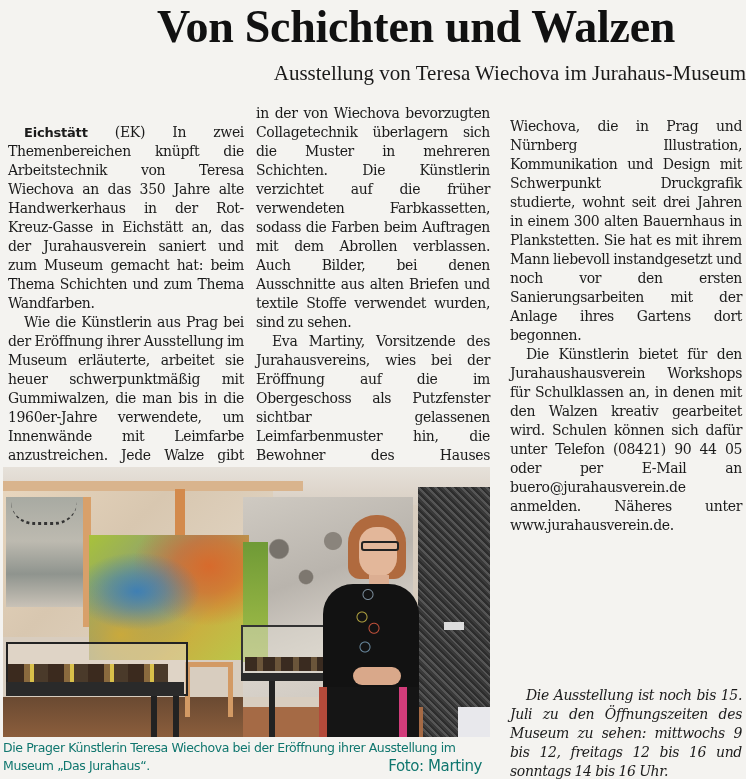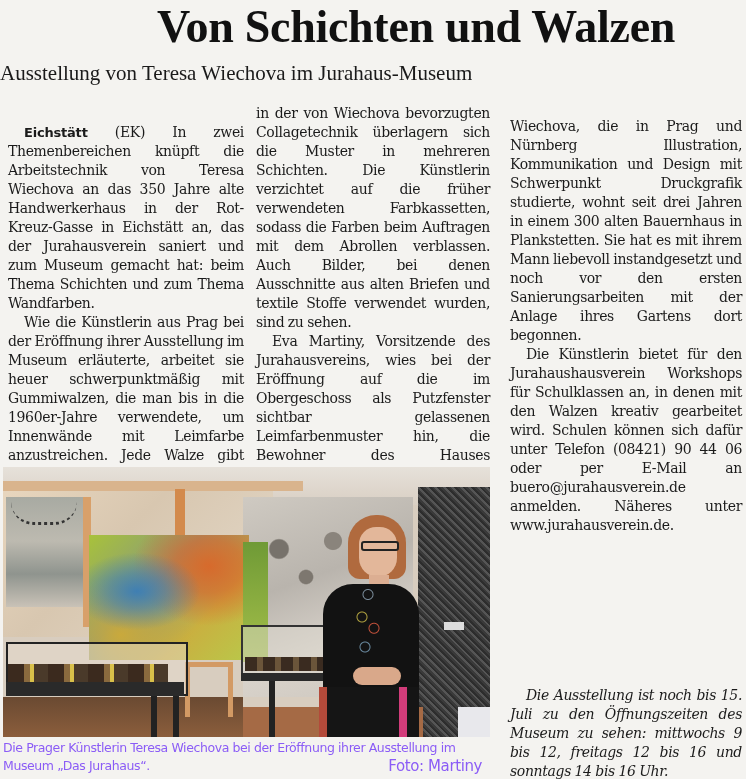--- a/index.html
+++ b/index.html
@@ -9,21 +9,21 @@
       color: #1b1b1b;
       font-family: "DejaVu Serif", "Liberation Serif", serif;
     }
     .headline {
       position: absolute; left: 0; top: 2px; width: 746px; text-align: center;
       font-family: "Liberation Serif", serif; font-weight: bold;
       font-size: 46px; line-height: 50px; letter-spacing: -0.3px;
       color: #111;
     }
     .subhead {
-      position: absolute; left: 0; top: 60px; width: 746px; text-align: left;
+      position: absolute; left: 0; top: 60px; width: 746px; text-align: right;
       font-family: "Liberation Serif", serif;
       font-size: 21px; line-height: 26px; color: #1a1a1a;
     }
     .col {
       position: absolute; font-size: 14px; line-height: 19px;
       text-align: justify; hyphens: manual;
       font-family: "DejaVu Serif", serif; letter-spacing: -0.35px;
       word-spacing: -0.5px;
     }
     .col p { margin: 0; text-indent: 16px; }
@@ -94,21 +94,21 @@
                   radial-gradient(circle at 30% 40%, transparent 4px, #b0a240 5px, transparent 6px),
                   radial-gradient(circle at 70% 55%, transparent 4px, #c0503a 5px, transparent 6px),
                   radial-gradient(circle at 40% 80%, transparent 4px, #6a8aa0 5px, transparent 6px);
     }
     .label-card { left: 441px; top: 155px; width: 20px; height: 8px; background: #ddd; }
     .white-cloth { left: 455px; top: 240px; width: 32px; height: 30px; background: #e8e8ec; }
 
     .caption {
       position: absolute; left: 3px; top: 739px; width: 487px;
       font-family: "DejaVu Sans", sans-serif; font-size: 12.5px; line-height: 18px;
-      letter-spacing: -0.4px; color: #8b5cf6;
+      letter-spacing: -0.4px; color: #0f766e;
     }
     .caption .credit { position: absolute; right: 8px; top: 18px; font-size: 15px; }
   </style>
 </head>
 <body>
 
 <div>
   <h1 class="headline" style="margin:0;padding-left:43px;">Von Schichten und Walzen</h1>
   <h2 class="subhead" style="margin:0;font-weight:normal;">Ausstellung von Teresa Wiechova im Jurahaus-Museum</h2>
 
@@ -117,21 +117,21 @@
     <p>Wie die Künstlerin aus Prag bei der Eröffnung ihrer Ausstellung im Museum erläuterte, arbeitet sie heuer schwerpunktmäßig mit Gummiwalzen, die man bis in die 1960er-Jahre verwendete, um Innenwände mit Leimfarbe anzustreichen. Jede Walze gibt andere Muster, und</p>
   </div>
 
   <div class="col col2">
     <p style="text-indent:0">in der von Wiechova bevorzugten Collagetechnik überlagern sich die Muster in mehreren Schichten. Die Künstlerin verzichtet auf die früher verwendeten Farbkassetten, sodass die Farben beim Auftragen mit dem Abrollen verblassen. Auch Bilder, bei denen Ausschnitte aus alten Briefen und textile Stoffe verwendet wurden, sind zu sehen.</p>
     <p>Eva Martiny, Vorsitzende des Jurahausvereins, wies bei der Eröffnung auf die im Obergeschoss als Putzfenster sichtbar gelassenen Leimfarbenmuster hin, die Bewohner des Hauses hinterlassen haben. Teresa</p>
   </div>
 
   <div class="col col3">
     <p style="text-indent:0">Wiechova, die in Prag und Nürnberg Illustration, Kommunikation und Design mit Schwerpunkt Druckgrafik studierte, wohnt seit drei Jahren in einem 300 alten Bauernhaus in Plankstetten. Sie hat es mit ihrem Mann liebevoll instandgesetzt und noch vor den ersten Sanierungsarbeiten mit der Anlage ihres Gartens dort begonnen.</p>
-    <p>Die Künstlerin bietet für den Jurahaushausverein Workshops für Schulklassen an, in denen mit den Walzen kreativ gearbeitet wird. Schulen können sich dafür unter Telefon (08421) 90 44 06 oder per E-Mail an buero@jurahausverein.de anmelden. Näheres unter www.jurahausverein.de.</p>
+    <p>Die Künstlerin bietet für den Jurahaushausverein Workshops für Schulklassen an, in denen mit den Walzen kreativ gearbeitet wird. Schulen können sich dafür unter Telefon (08421) 90 44 05 oder per E-Mail an buero@jurahausverein.de anmelden. Näheres unter www.jurahausverein.de.</p>
   </div>
 
   <div class="info">
     <p>Die Ausstellung ist noch bis 15. Juli zu den Öffnungszeiten des Museum zu sehen: mittwochs 9 bis 12, freitags 12 bis 16 und sonntags 14 bis 16 Uhr.</p>
   </div>
 
   <div class="photo">
     <div class="ph ceiling"></div>
     <div class="ph wall-left"></div>
     <div class="ph beam"></div>

